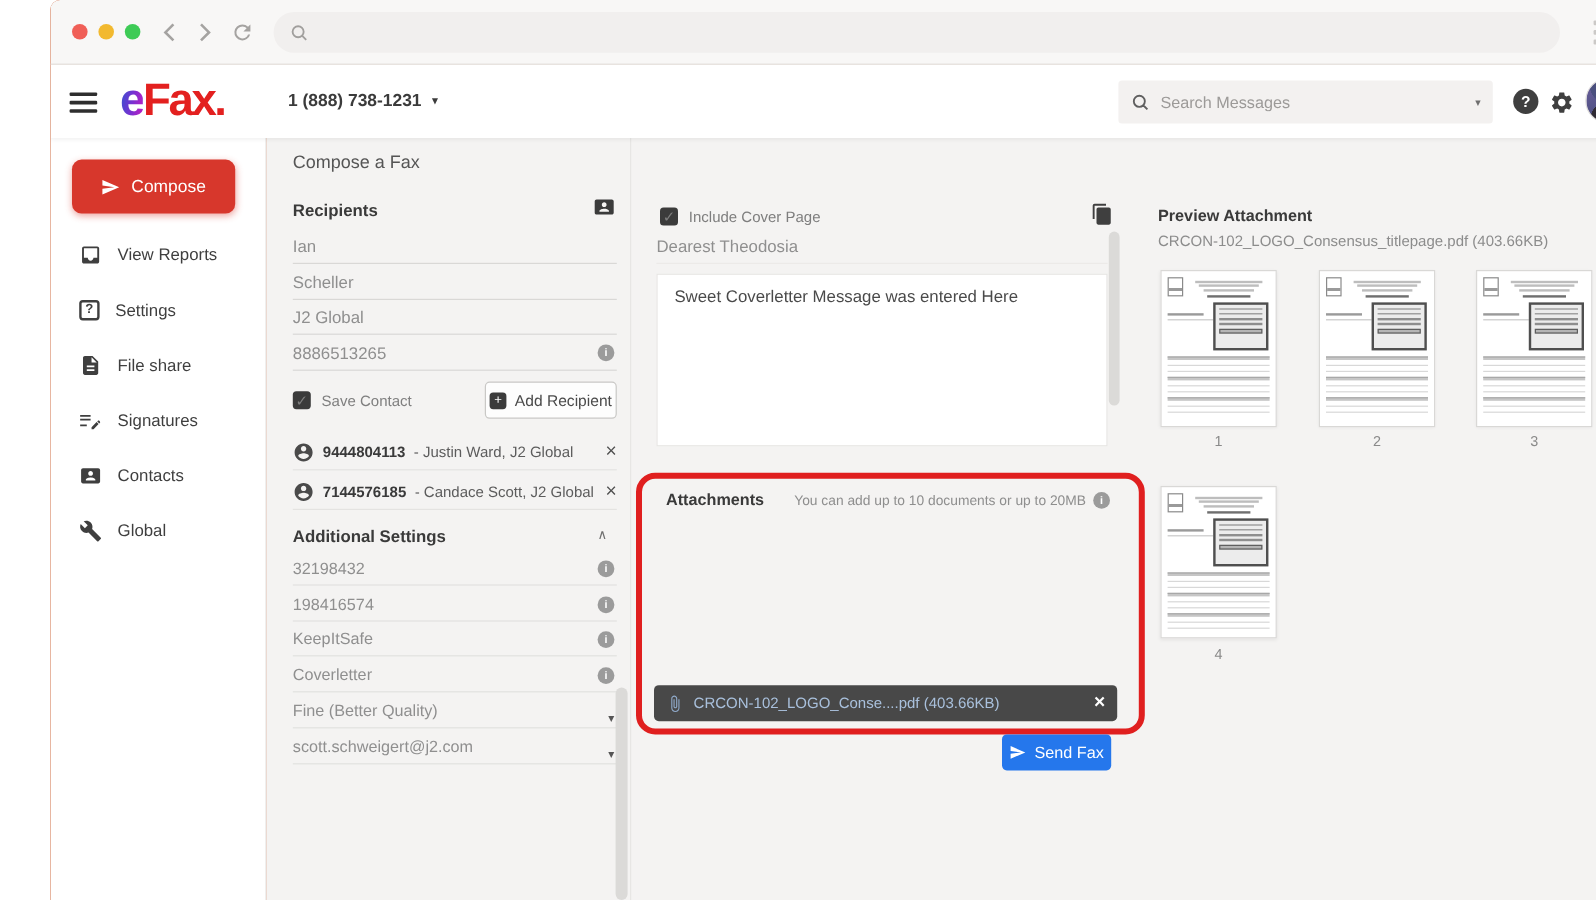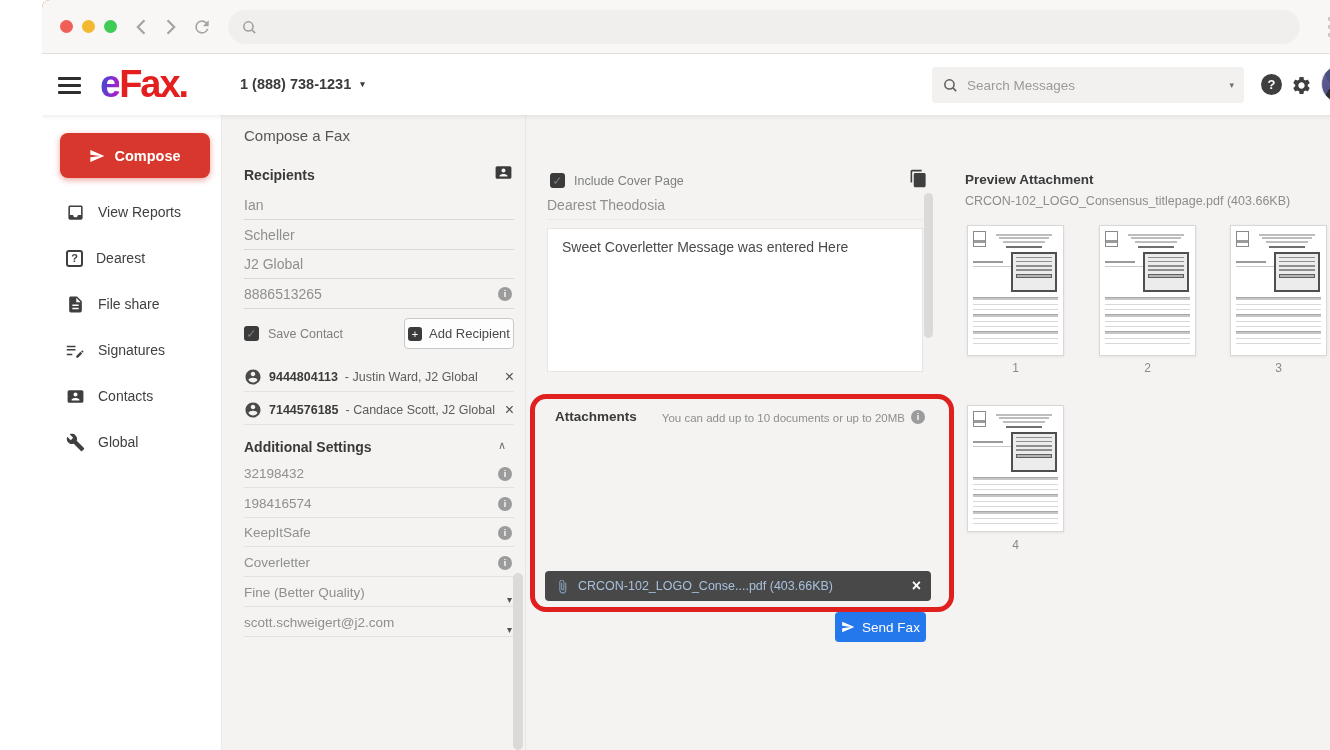--- a/index.html
+++ b/index.html
@@ -32,21 +32,21 @@
   .gear { position:absolute; left:1249px; top:21px; color:#3f3f3f; cursor:pointer; }
   .avatar { position:absolute; left:1279px; top:11px; width:38px; height:38px; border-radius:50%; border:1px solid #e0dedc; cursor:pointer;
     background:
       radial-gradient(circle at 50% 92%, #2e2a33 0 38%, transparent 39%),
       radial-gradient(circle at 50% 55%, #c59a73 0 25%, transparent 26%),
       radial-gradient(circle at 50% 14%, #4a4f7e 0 42%, transparent 43%),
       linear-gradient(160deg,#6d5f9e,#3f4a74); }
 
   
   .sidebar { position:absolute; left:0; top:115px; width:180px; height:635px; background:#fff; border-right:1px solid #ecebea; z-index:4; }
-  .compose-btn { position:absolute; left:18px; top:18px; width:150px; height:45px; border:0; border-radius:8px; background:var(--compose-red); color:#fff; font-size:14.5px; font-family:"Liberation Sans",sans-serif; display:flex; align-items:center; justify-content:center; gap:9px; box-shadow:0 2px 6px rgba(215,55,44,.45); cursor:pointer;font-weight:bold; }
+  .compose-btn { position:absolute; left:18px; top:18px; width:136px; height:45px; border:0; border-radius:8px; background:var(--compose-red); color:#fff; font-size:14.5px; font-family:"Liberation Sans",sans-serif; display:flex; align-items:center; justify-content:center; gap:9px; box-shadow:0 2px 6px rgba(215,55,44,.45); cursor:pointer; }
   .nav { position:absolute; left:0; top:74px; width:100%; }
   .nav-item { height:46px; display:flex; align-items:center; padding-left:24px; gap:13px; color:#3f3f3f; font-size:14px; cursor:pointer; }
   .nav-item svg { flex:0 0 auto; }
   .q-box { width:17px; height:17px; border:2px solid #3f3f3f; border-radius:3px; display:flex; align-items:center; justify-content:center; font-size:11px; font-weight:700; color:#3f3f3f; }
 
   
   .main { position:absolute; left:180px; top:115px; width:1150px; height:635px; background:#f4f3f2; }
   .page-title { position:absolute; left:22px; top:12px; font-size:15px; color:#555; }
 
   .sec-head { font-size:14px; font-weight:700; color:#3a3a3a; }
@@ -197,21 +197,21 @@
       <div class="nav-item">
         <svg width="19" height="19" viewBox="0 0 24 24">
             <path fill="currentColor" d="M19 3H4.99c-1.1 0-1.98.9-1.98 2L3 19c0 1.1.89 2 1.99 2H19c1.1 0 2-.9 2-2V5c0-1.1-.9-2-2-2zm0 12h-4c0 1.66-1.34 3-3 3s-3-1.34-3-3H4.99V5H19v10z"></path>
           </svg>
         <span>View Reports</span>
       </div>
       <div class="nav-item">
         <span class="q-box">
             <span>?</span>
           </span>
-        <span>Dearest</span>
+        <span>Settings</span>
       </div>
       <div class="nav-item">
         <svg width="19" height="19" viewBox="0 0 24 24">
             <path fill="currentColor" d="M14 2H6c-1.1 0-2 .9-2 2v16c0 1.1.9 2 2 2h12c1.1 0 2-.9 2-2V8l-6-6zm2 16H8v-2h8v2zm0-4H8v-2h8v2zm-3-5V3.5L18.5 9H13z"></path>
           </svg>
         <span>File share</span>
       </div>
       <div class="nav-item">
         <svg width="19" height="19" viewBox="0 0 24 24">
             <path fill="currentColor" d="M3 10h11v2H3v-2zm0-2h11V6H3v2zm0 8h7v2H3v-2zm18.01-3.13l.71-.71c.39-.39 1.02-.39 1.41 0l.71.71c.39.39.39 1.02 0 1.41l-.71.71-2.12-2.12zm-.71.71l-5.3 5.3V21h2.12l5.3-5.3-2.12-2.12z" transform="translate(-2 0)"></path>

